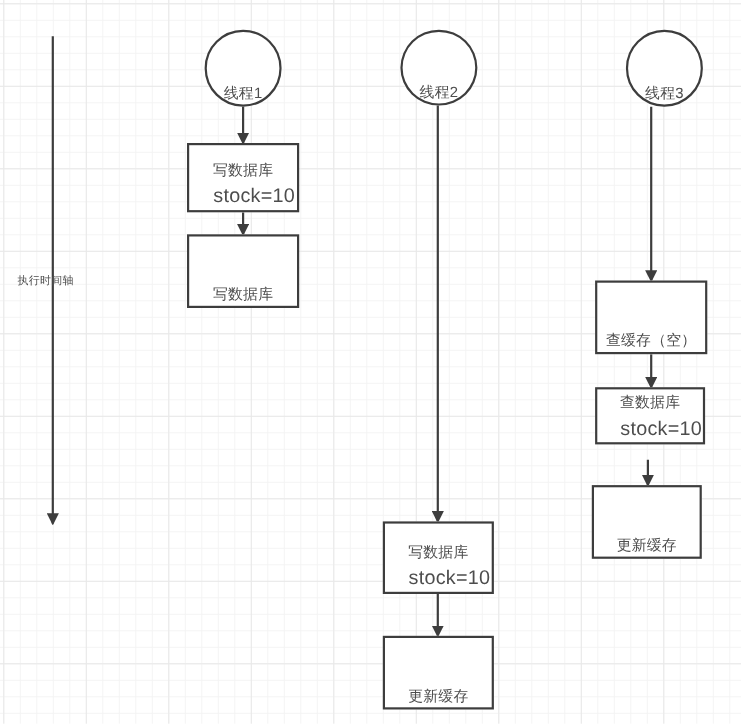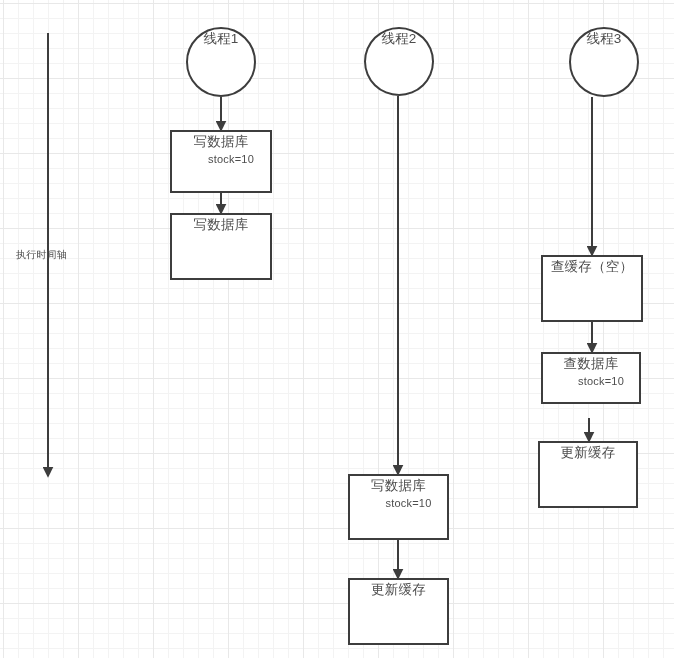--- a/index.html
+++ b/index.html
@@ -29,34 +29,34 @@
     top: 0;
     width: 674px;
     height: 658px;
   }
   .node {
     position: absolute;
     box-sizing: border-box;
     display: flex;
     flex-direction: column;
     align-items: center;
-    justify-content: flex-start;
+    justify-content: flex-end;
     text-align: center;
     background: #ffffff;
     border: 2px solid #3d3d3d;
     color: #4d4d4d;
     font-size: 13.5px;
     line-height: 1.45;
     letter-spacing: 0.2px;
   }
   .node.circle {
     border-radius: 50%;
   }
   .node .line2 {
-    font-size: 11px;
+    font-size: 18px;
     margin-left: 20px;
   }
   .axis-label {
     position: absolute;
     color: #4d4d4d;
     font-size: 10px;
     white-space: nowrap;
     letter-spacing: 0.2px;
   }
 </style>

